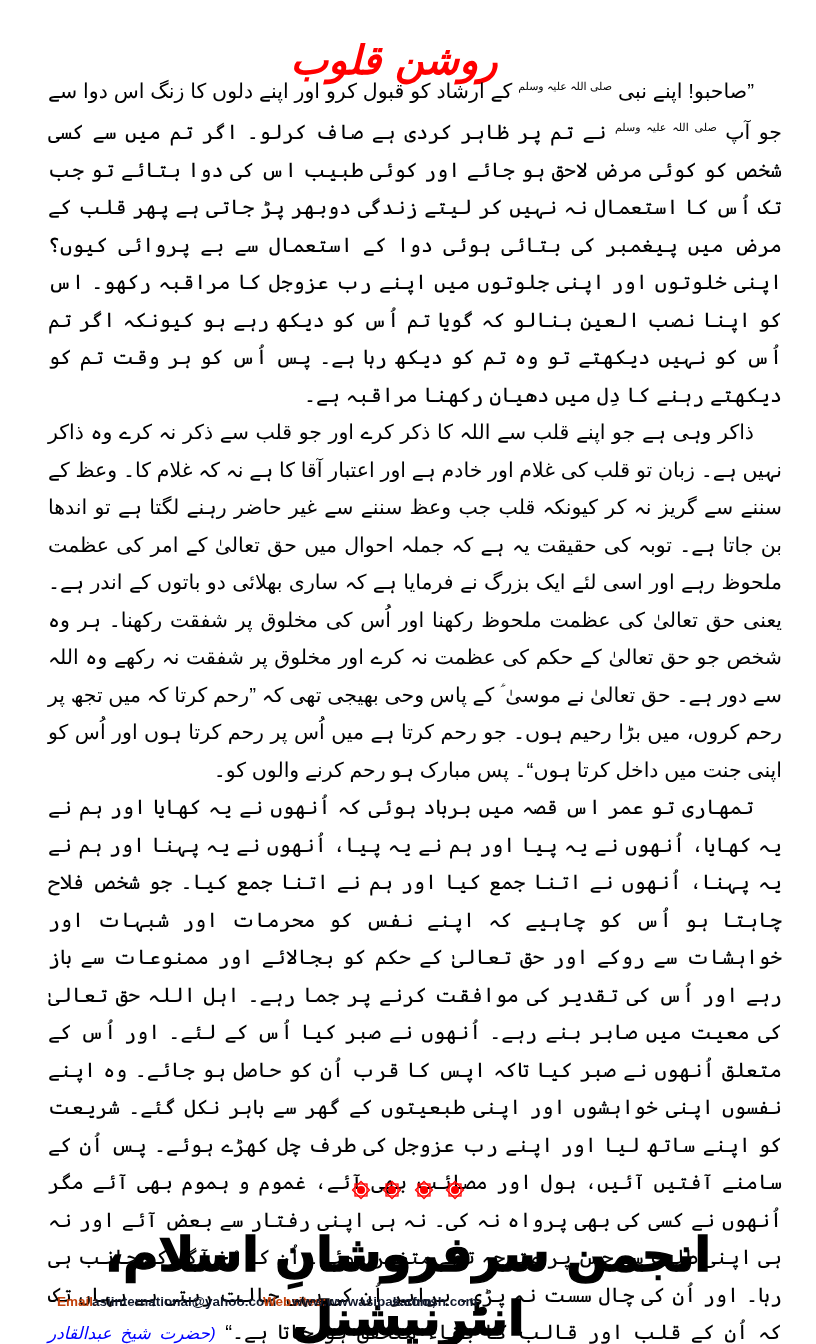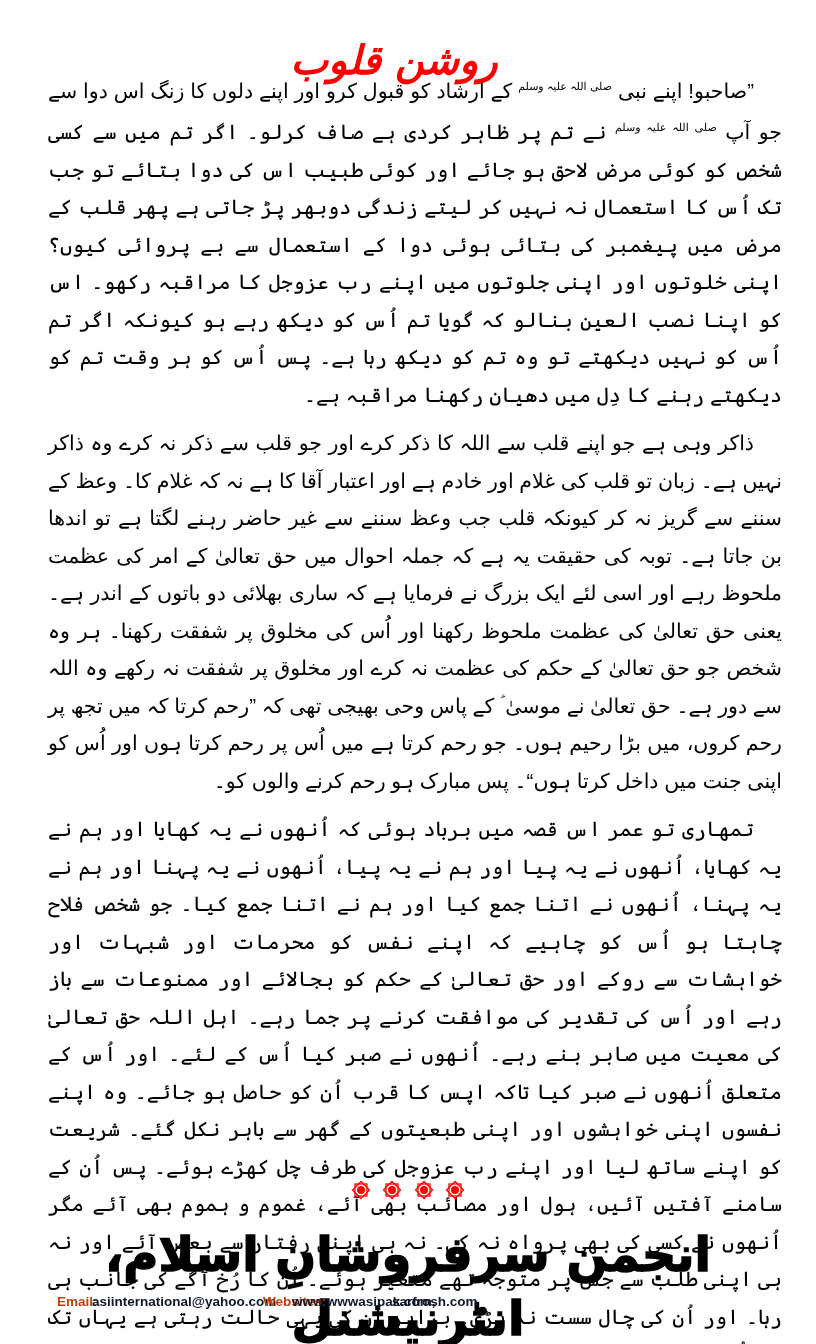--- a/index.html
+++ b/index.html
@@ -39,21 +39,21 @@
       text-align-last: right;
       font-family: Liberation Sans, sans-serif;
       font-size: 20.5px;
       line-height: 37.5px;
     }
     .para {
       margin: 0;
       text-indent: 28px;
     }
     .para + .para {
-      margin-top: 11px;
+      margin-top: 0;
     }
     .salawat {
       font-size: 11px;
       vertical-align: super;
     }
     .attribution {
       color: #0000ff;
       font-size: 17px;
       font-style: italic;
     }

